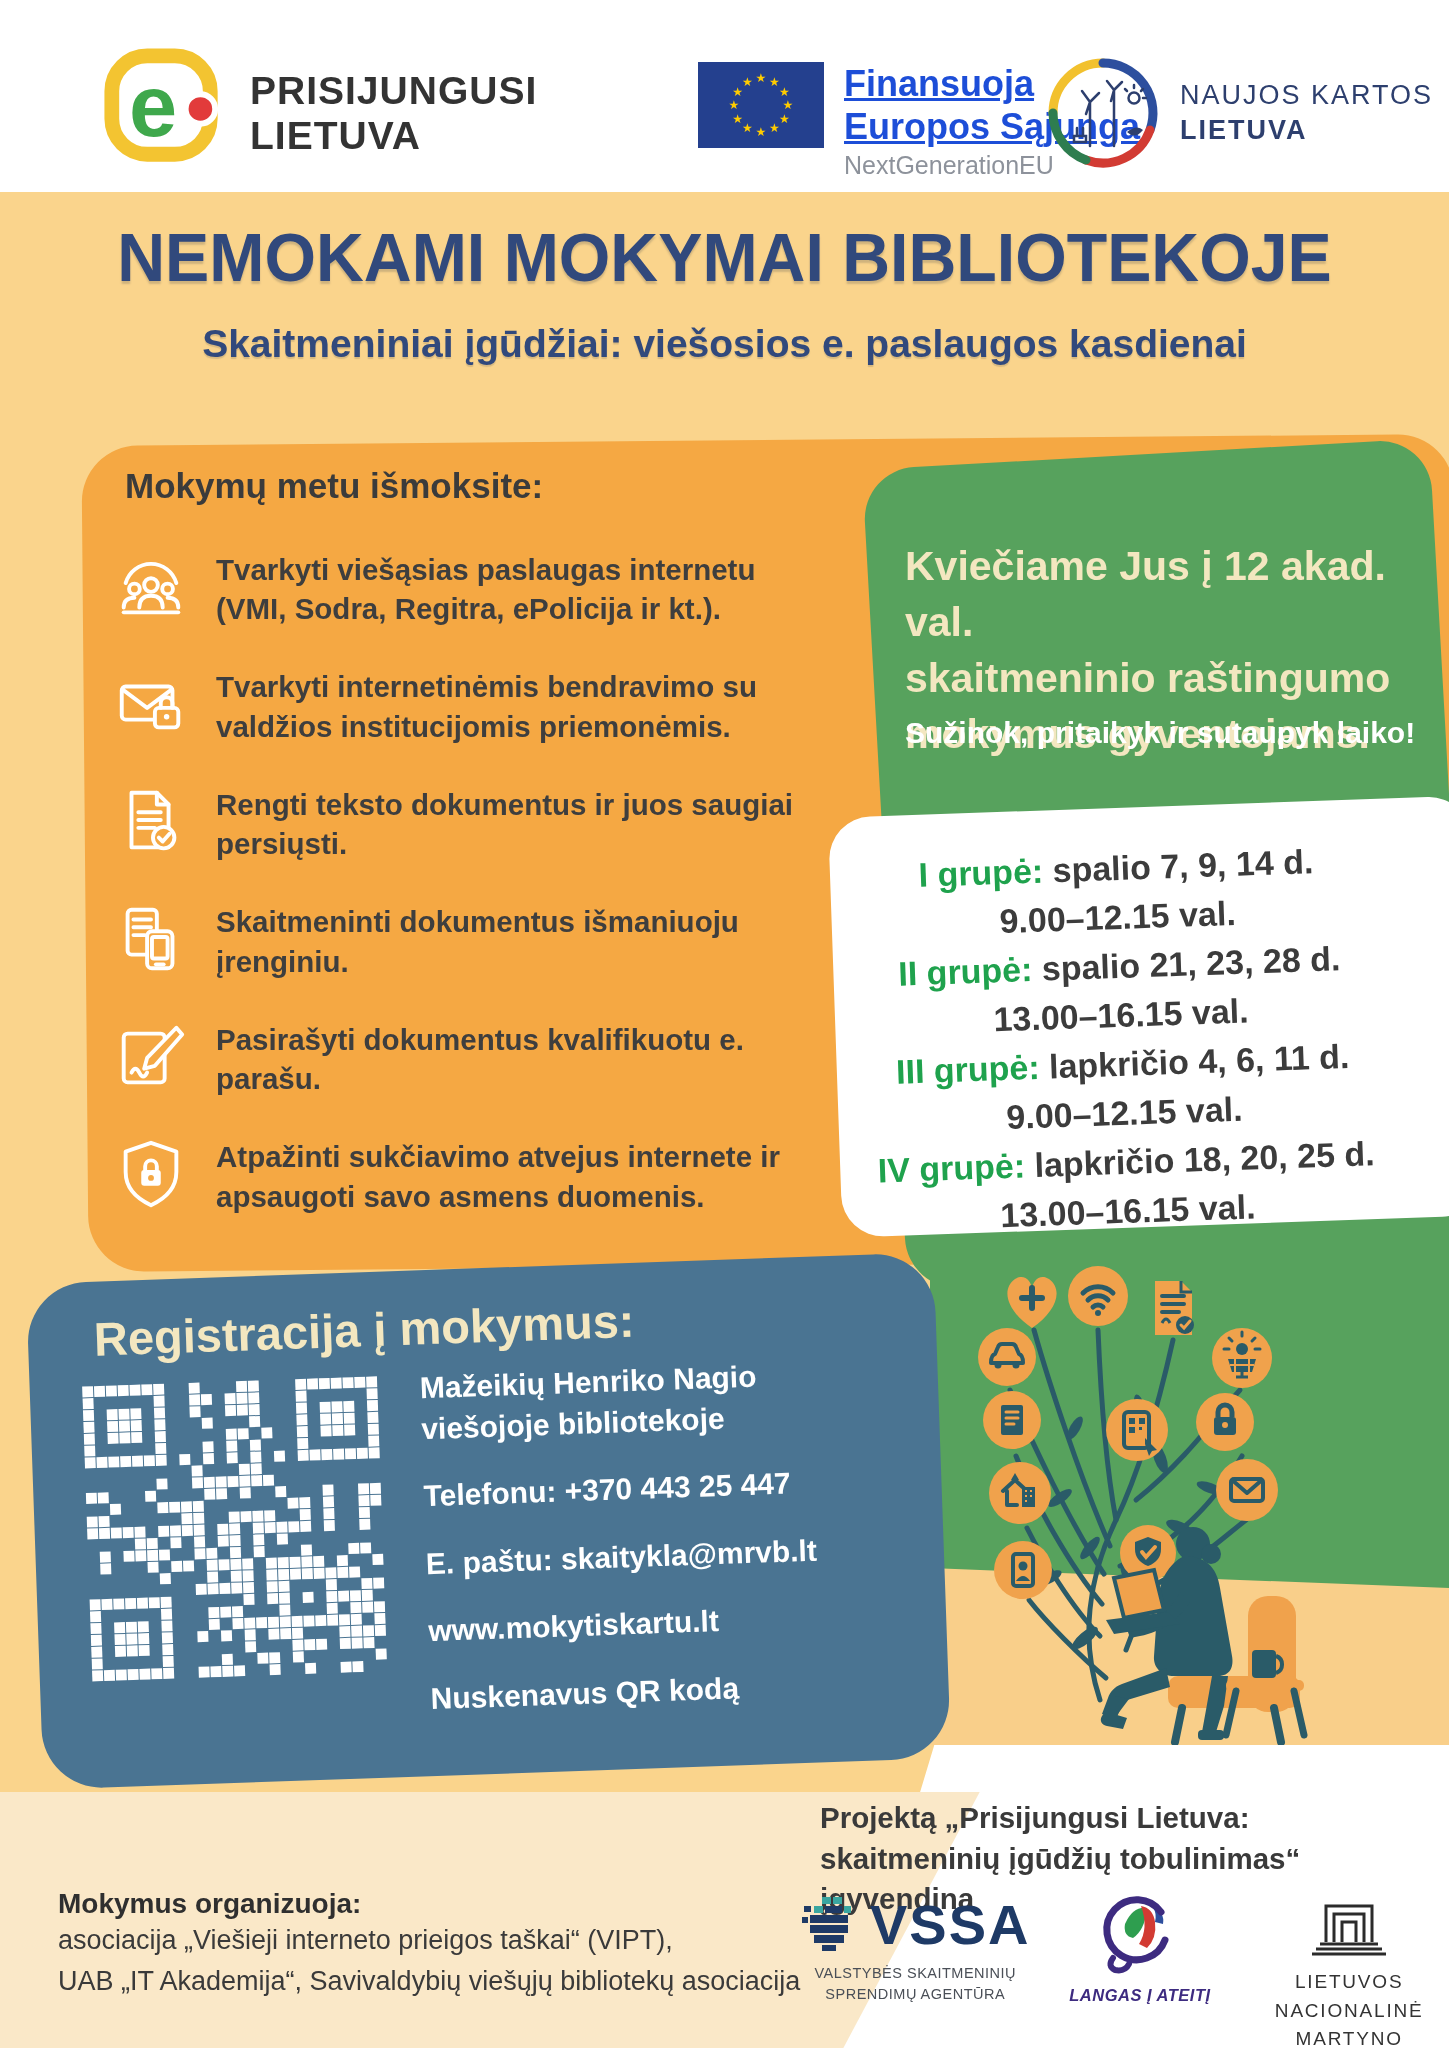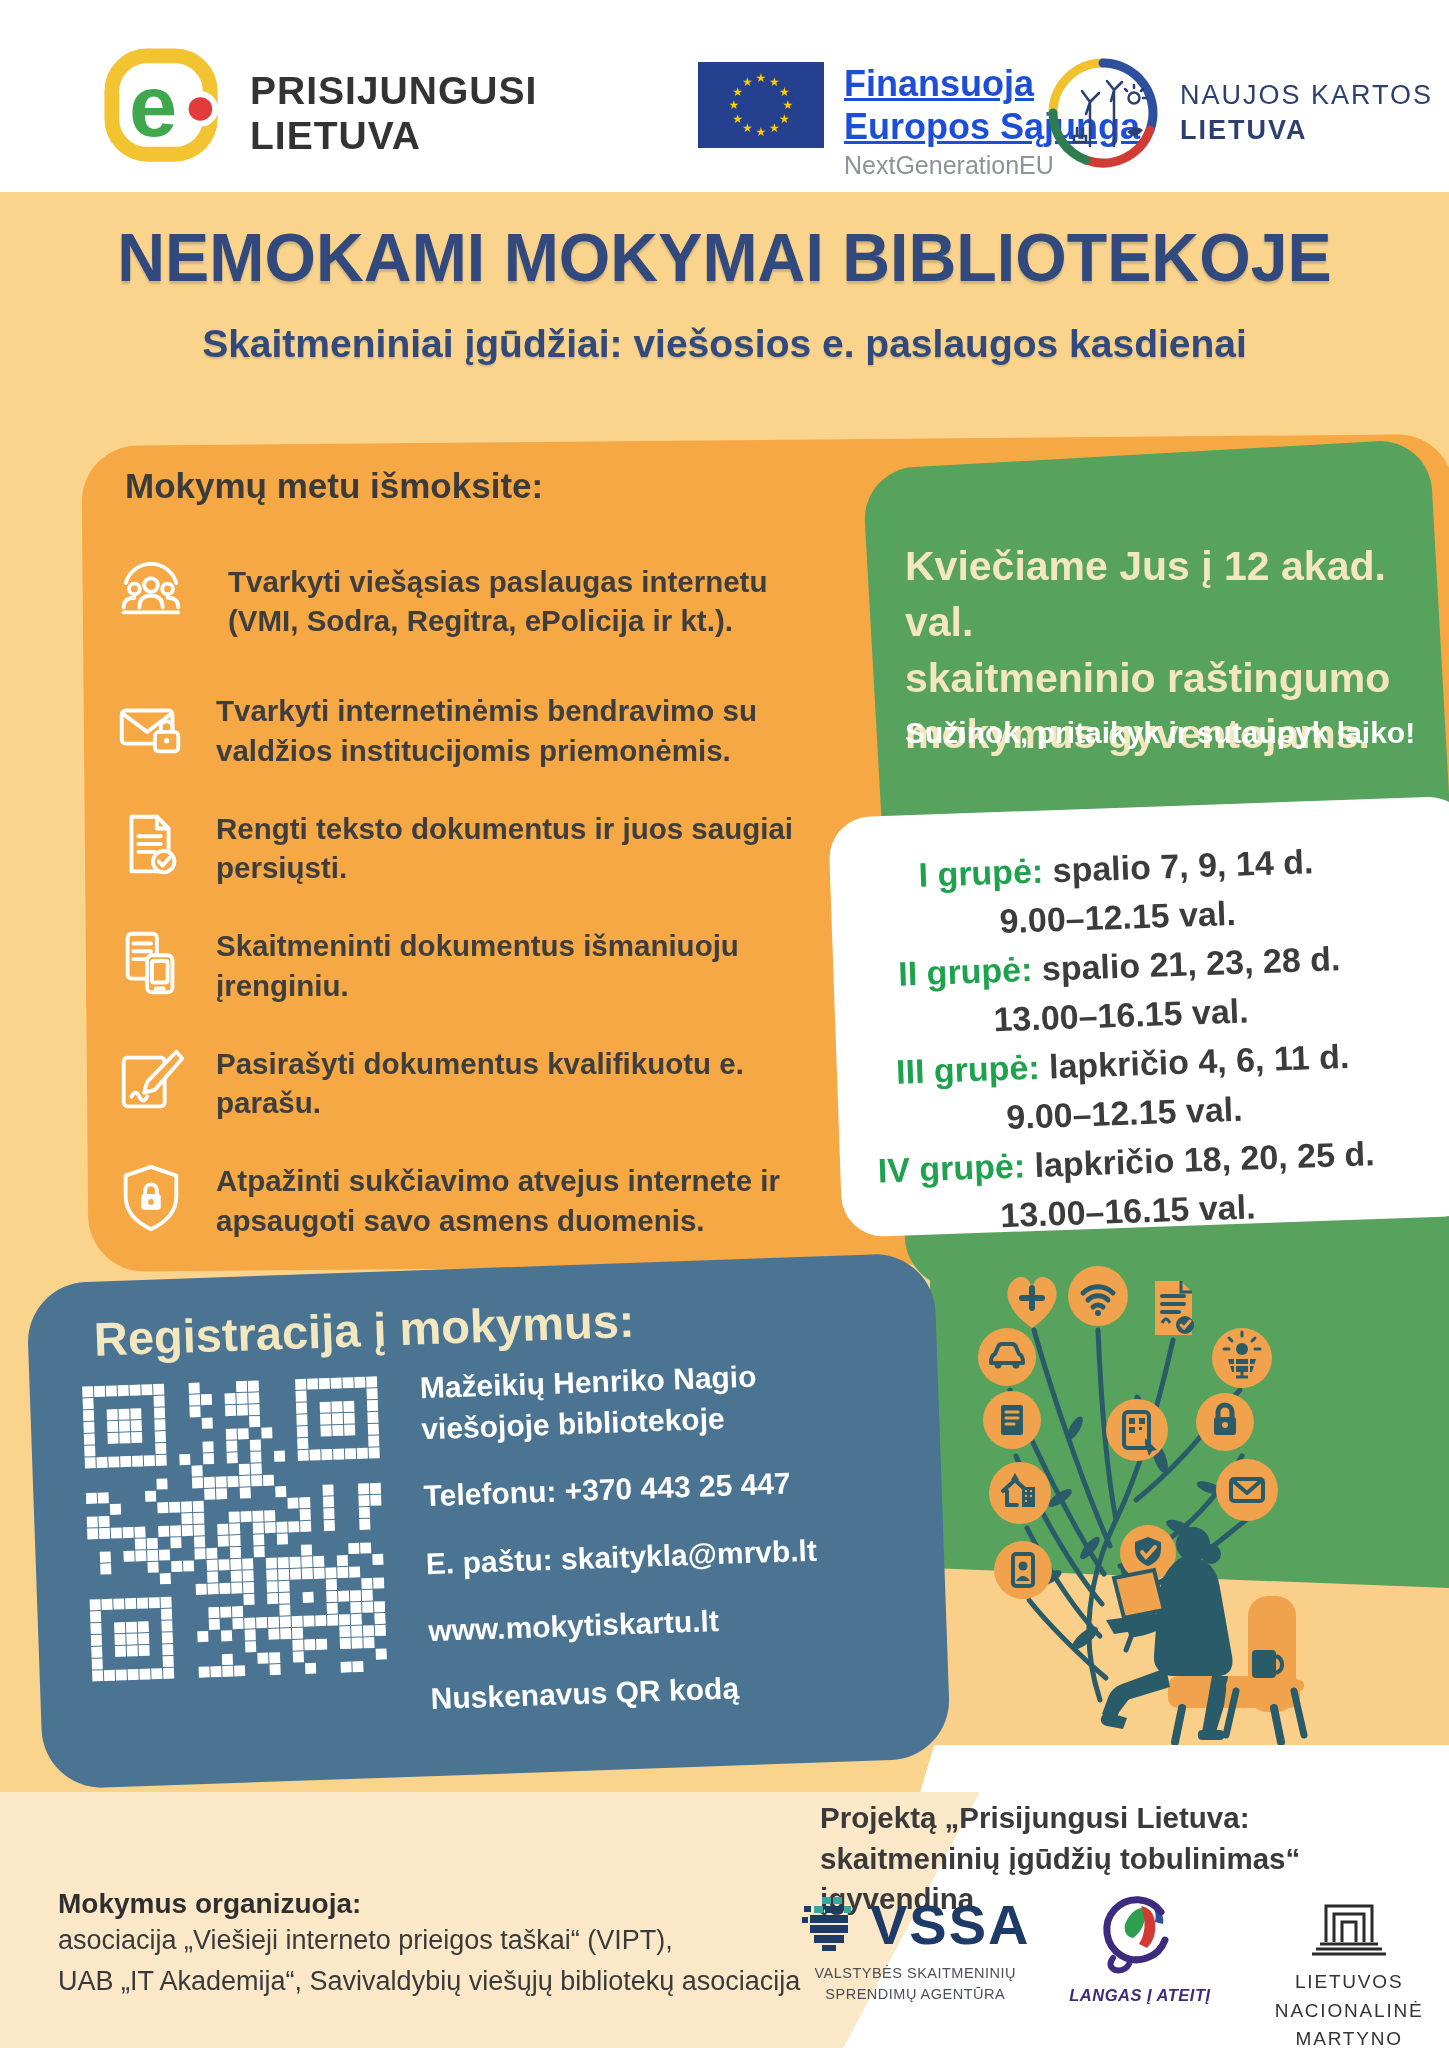--- a/index.html
+++ b/index.html
@@ -148,21 +148,21 @@
           <path d="M14,36 A27,27 0 0 1 66,36"></path>
           <circle cx="40" cy="38" r="7"></circle>
             <path d="M28,61 q0,-12 12,-12 q12,0 12,12"></path>
           <circle cx="23" cy="42" r="5.5"></circle>
             <path d="M12,61 q0,-10 11,-10"></path>
           <circle cx="57" cy="42" r="5.5"></circle>
             <path d="M68,61 q0,-10 -11,-10"></path>
           <path d="M12,66 H68"></path>
         </g>
       </svg>
-      <p class="learn-text" style="margin:12px">Tvarkyti viešąsias paslaugas internetu (VMI, Sodra, Regitra, ePolicija ir kt.).</p>
+      <p class="learn-text" style="margin:0">Tvarkyti viešąsias paslaugas internetu (VMI, Sodra, Regitra, ePolicija ir kt.).</p>
     </div>
 
     <div class="learn-item">
       <svg class="learn-icon" viewBox="0 0 80 80">
         <g fill="none" stroke="#fff" stroke-width="4" stroke-linecap="round" stroke-linejoin="round">
           <rect x="10" y="22" width="52" height="34" rx="4"></rect>
           <path d="M12,26 L36,44 L60,26"></path>
           <rect x="44" y="44" width="24" height="20" rx="4" fill="#F5A843"></rect>
           <path d="M50,44 v-5 a6,6 0 0 1 12,0 v5"></path>
           <circle cx="56" cy="53" r="2.8" fill="#fff" stroke="none"></circle>

